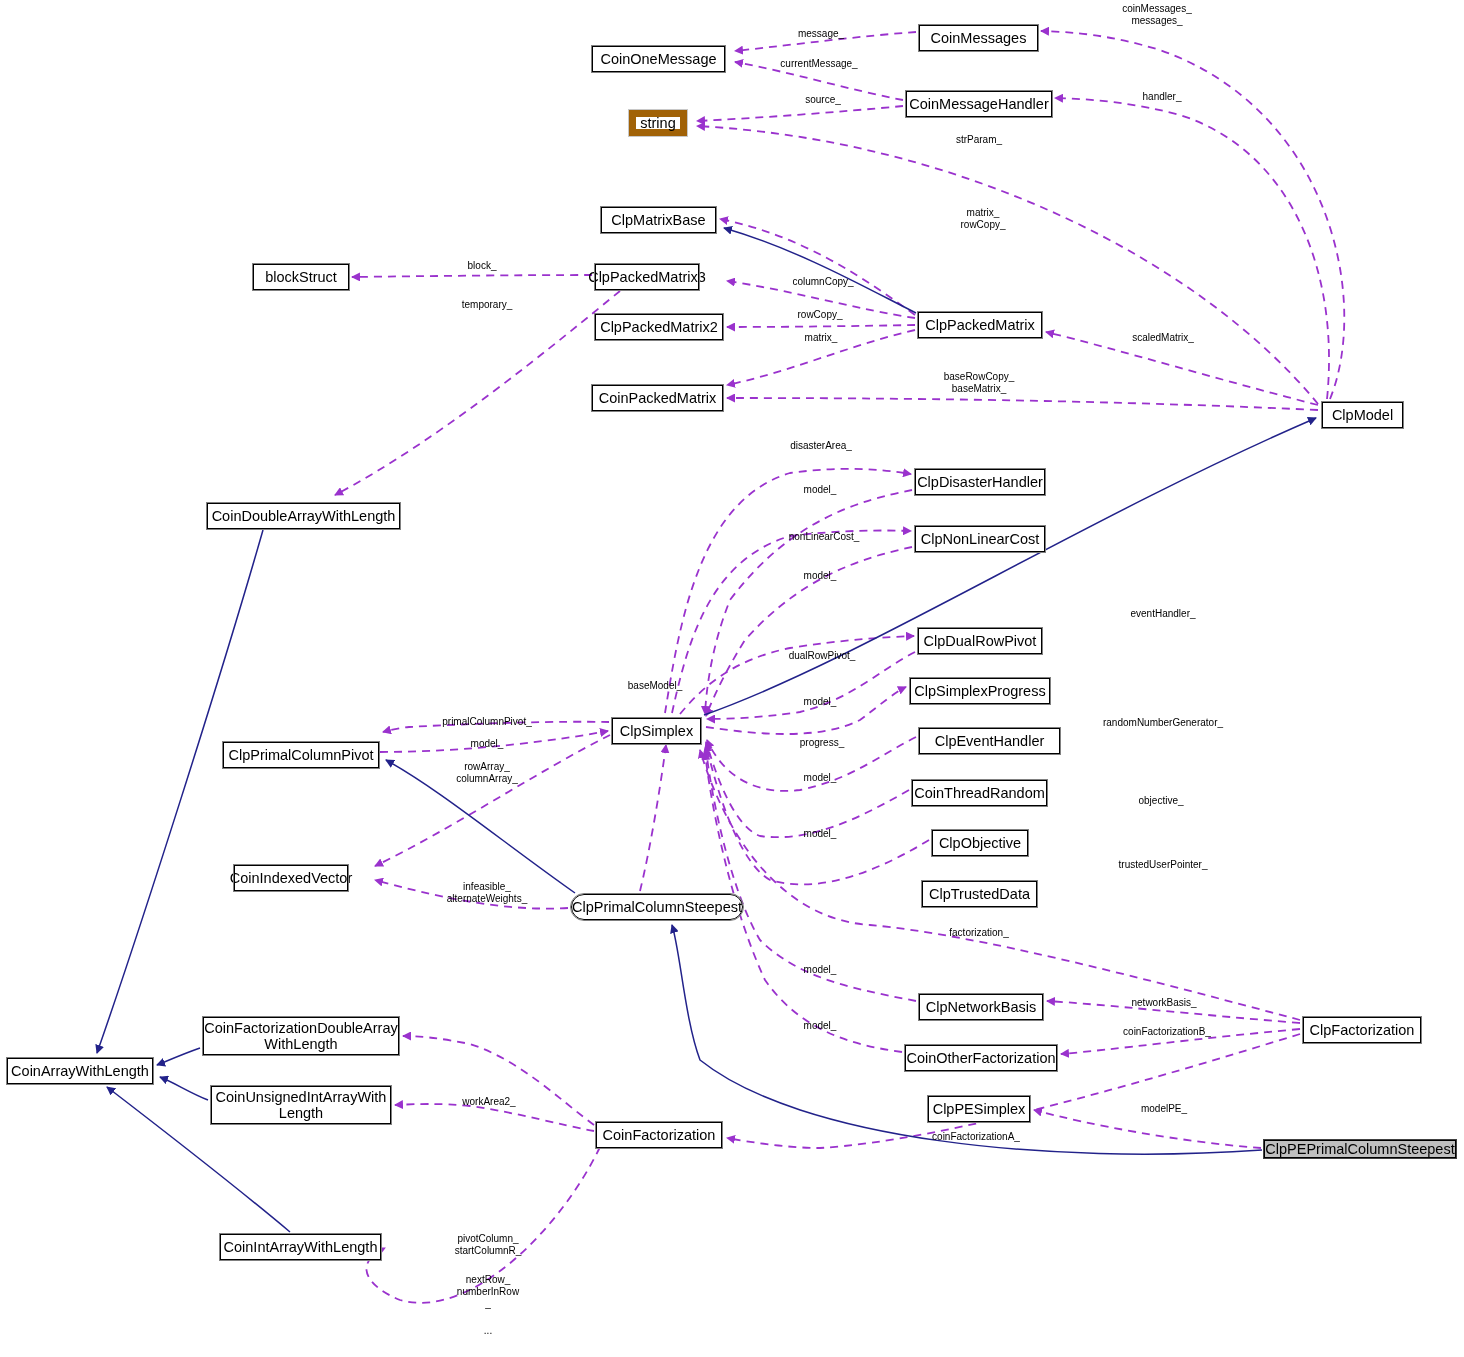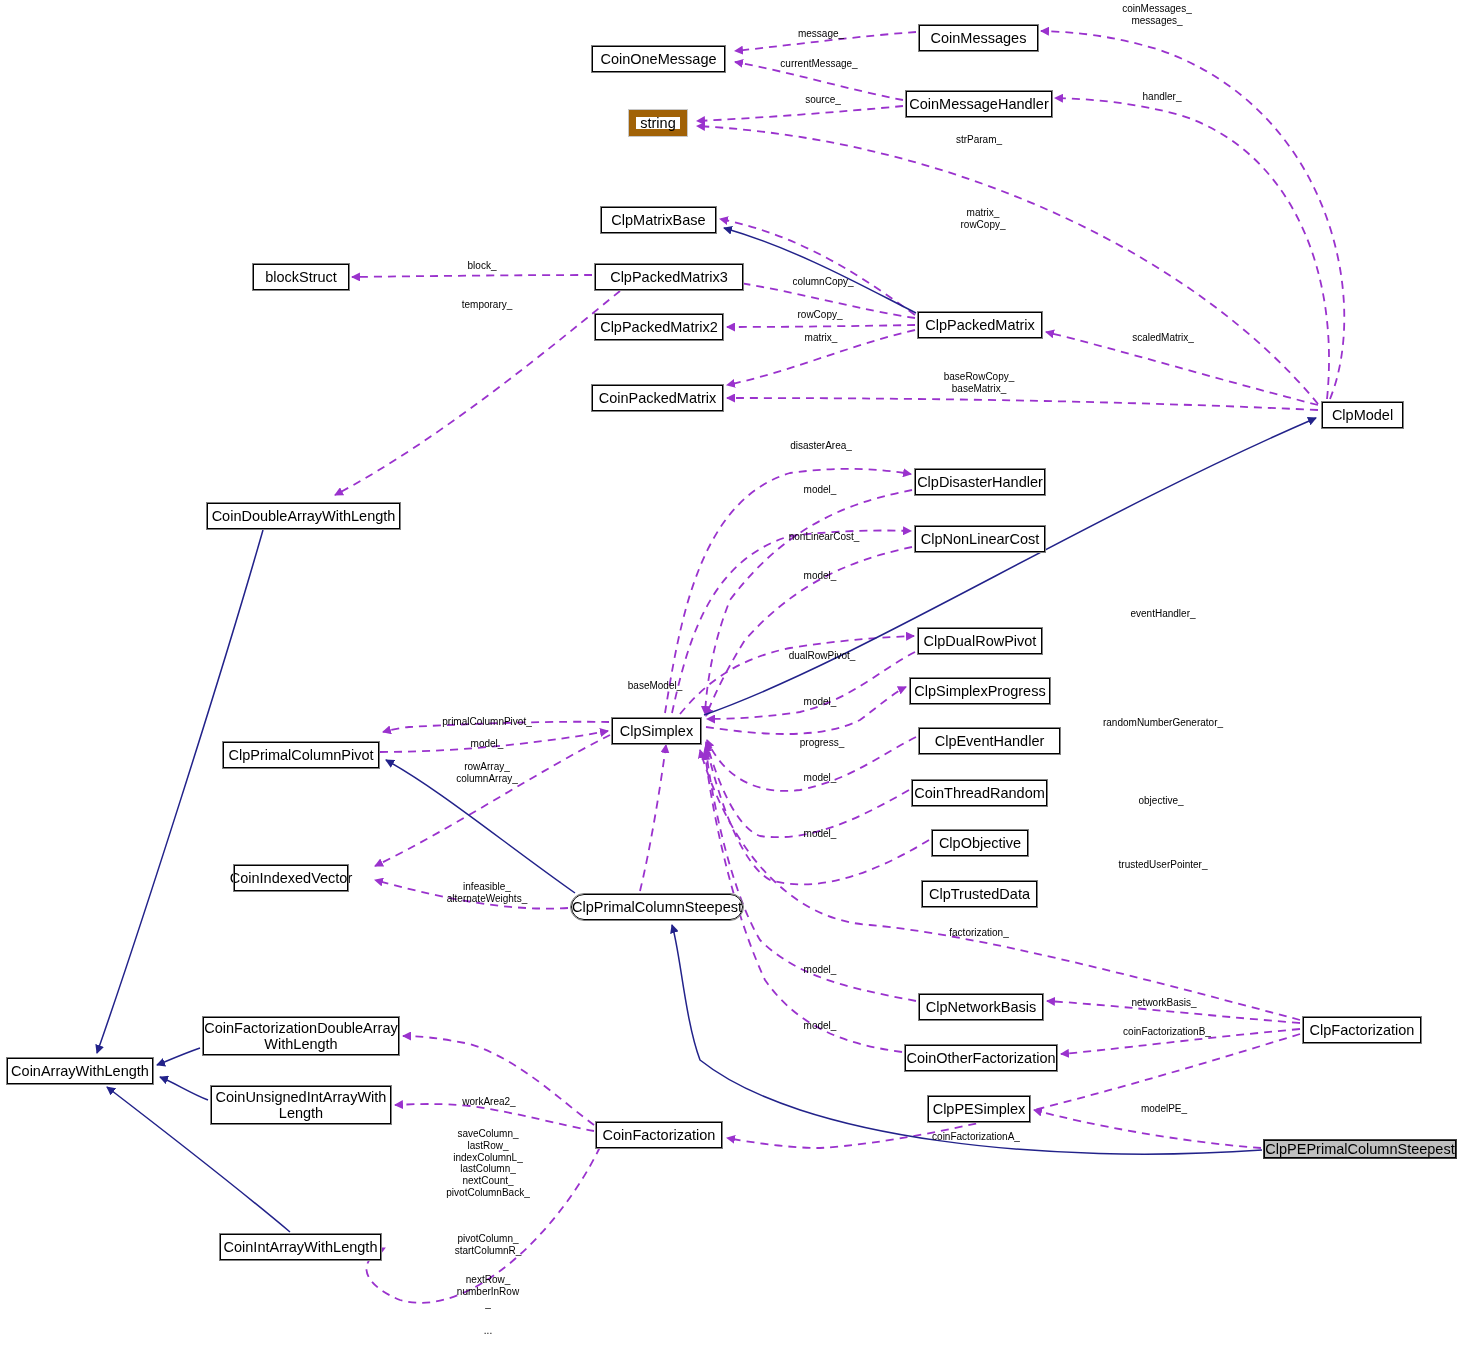--- a/index.html
+++ b/index.html
@@ -173,21 +173,21 @@
 
       <path d="M290,1232 C240,1190 150,1120 107,1087"></path>
     </g>
   </svg>
 <div class="node" style="left: 592px; top: 46px; width: 133px; height: 26px;">CoinOneMessage</div>
     <div class="node" style="left: 919px; top: 25px; width: 119px; height: 26px;">CoinMessages</div>
     <div class="node" style="left: 906px; top: 91px; width: 146px; height: 26px;">CoinMessageHandler</div>
     <div class="node plain" style="left: 629px; top: 110px; width: 58px; height: 26px;">string</div>
     <div class="node" style="left: 601px; top: 207px; width: 115px; height: 26px;">ClpMatrixBase</div>
     <div class="node" style="left: 253px; top: 264px; width: 96px; height: 26px;">blockStruct</div>
-    <div class="node" style="left: 595px; top: 264px; width: 148px; height: 26px; text-align: right;">ClpPackedMatrix3</div>
+    <div class="node" style="left: 595px; top: 264px; width: 104px; height: 26px; text-align: right;">ClpPackedMatrix3</div>
     <div class="node" style="left: 595px; top: 314px; width: 128px; height: 26px;">ClpPackedMatrix2</div>
     <div class="node" style="left: 918px; top: 312px; width: 124px; height: 26px;">ClpPackedMatrix</div>
     <div class="node" style="left: 592px; top: 385px; width: 131px; height: 26px;">CoinPackedMatrix</div>
     <div class="node" style="left: 1322px; top: 402px; width: 81px; height: 26px;">ClpModel</div>
     <div class="node" style="left: 207px; top: 503px; width: 193px; height: 26px;">CoinDoubleArrayWithLength</div>
     <div class="node" style="left: 915px; top: 469px; width: 130px; height: 26px;">ClpDisasterHandler</div>
     <div class="node" style="left: 915px; top: 526px; width: 130px; height: 26px;">ClpNonLinearCost</div>
     <div class="node" style="left: 918px; top: 628px; width: 124px; height: 26px;">ClpDualRowPivot</div>
     <div class="node" style="left: 910px; top: 678px; width: 140px; height: 26px;">ClpSimplexProgress</div>
     <div class="node" style="left: 612px; top: 718px; width: 89px; height: 26px;">ClpSimplex</div>
@@ -247,26 +247,20 @@
     <div class="edge-label" style="left: 1163px; top: 859px;">trustedUserPointer_</div>
     <div class="edge-label" style="left: 487px; top: 881px;">infeasible_
 alternateWeights_</div>
     <div class="edge-label" style="left: 979px; top: 927px;">factorization_</div>
     <div class="edge-label" style="left: 820px; top: 964px;">model_</div>
     <div class="edge-label" style="left: 1164px; top: 997px;">networkBasis_</div>
     <div class="edge-label" style="left: 820px; top: 1020px;">model_</div>
     <div class="edge-label" style="left: 1167px; top: 1026px;">coinFactorizationB_</div>
     <div class="edge-label" style="left: 489px; top: 1096px;">workArea2_</div>
     <div class="edge-label" style="left: 1164px; top: 1103px;">modelPE_</div>
-    <div class="edge-label" style="left: 488px; top: 1128px;">saveColumn_
-lastRow_
-indexColumnL_
-lastColumn_
-nextCount_
-pivotColumnBack_</div>
     <div class="edge-label" style="left: 976px; top: 1131px;">coinFactorizationA_</div>
     <div class="edge-label" style="left: 488px; top: 1233px;">pivotColumn_
 startColumnR_</div>
     <div class="edge-label" style="left: 488px; top: 1274px;">nextRow_
 numberInRow
 _</div>
     <div class="edge-label" style="left: 488px; top: 1325px;">...</div>
   </div>
 
 </body></html>

